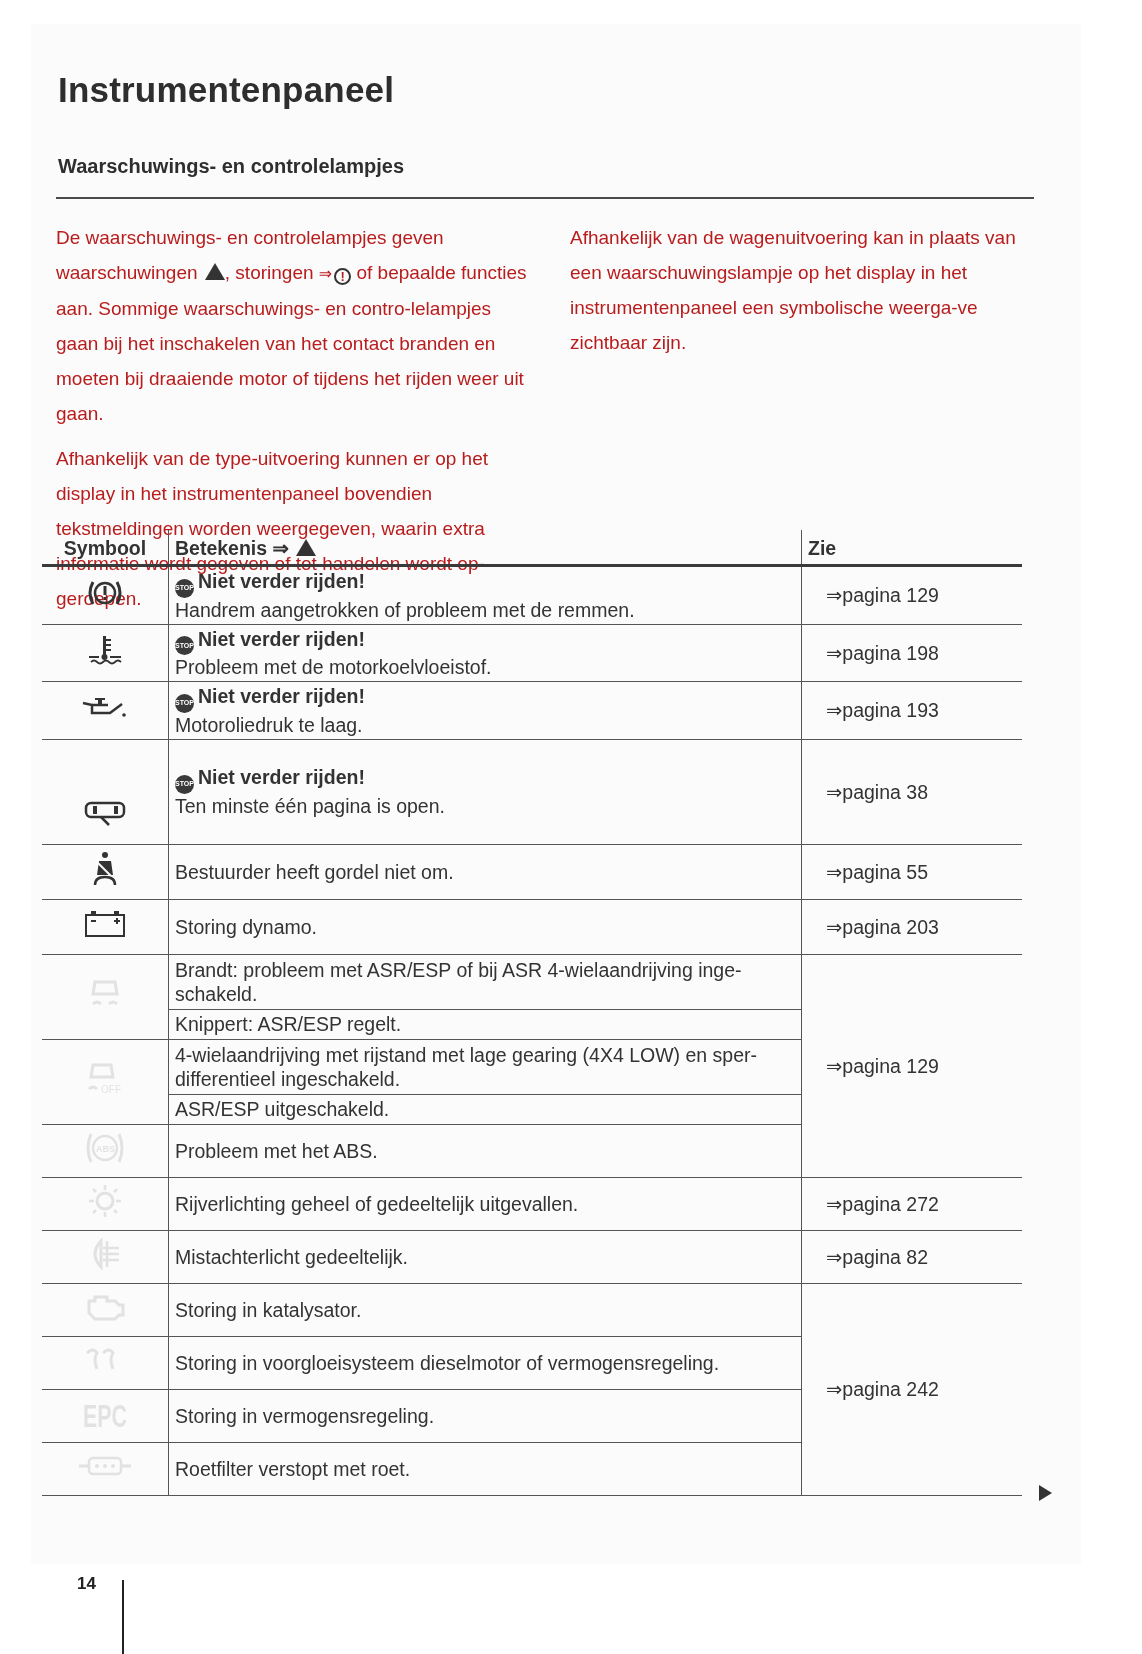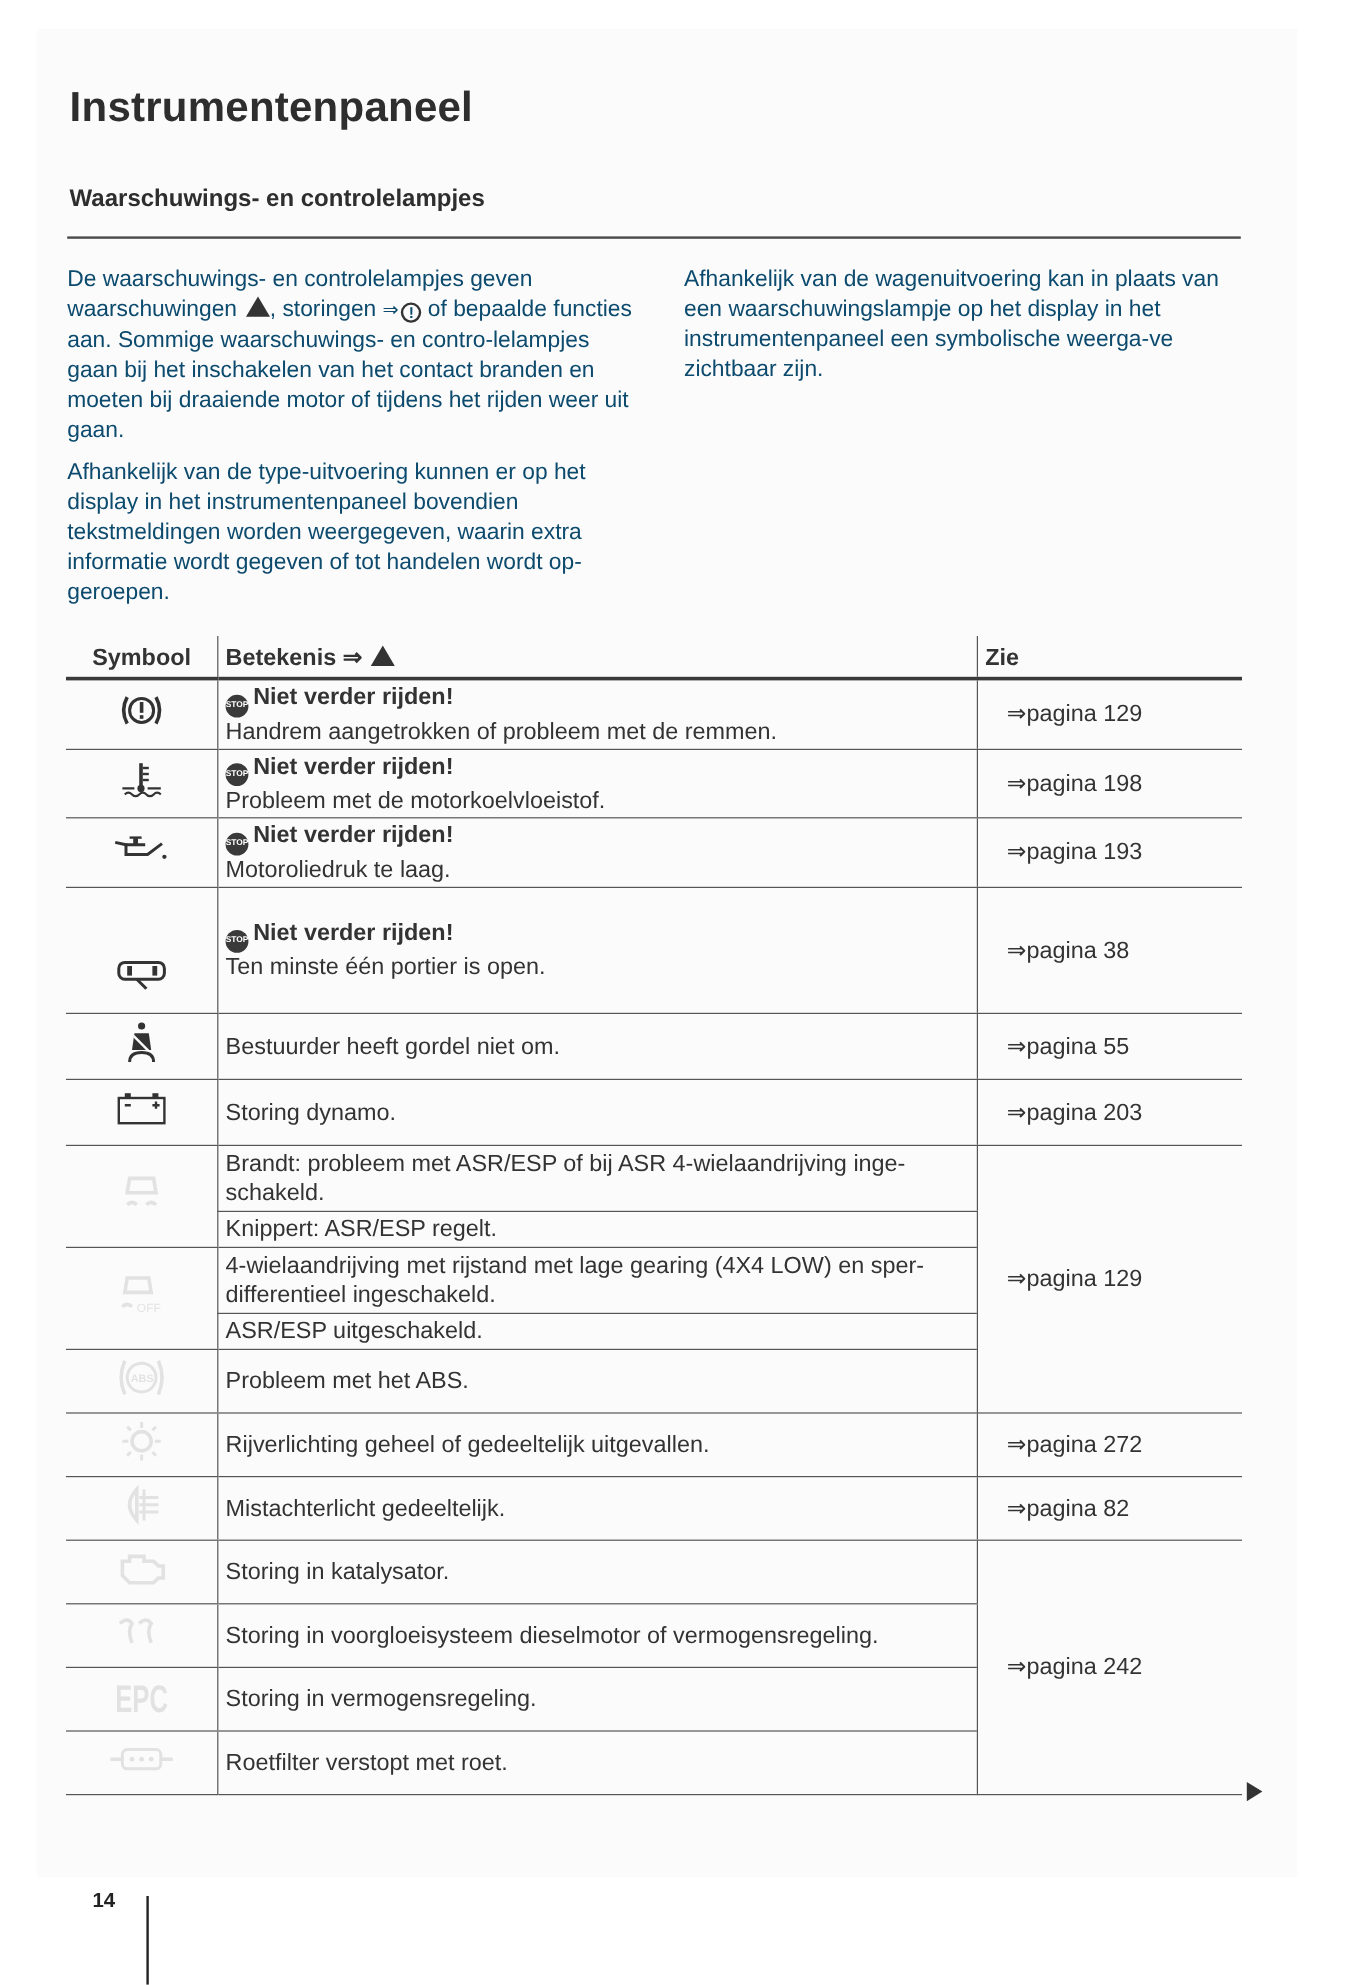--- a/index.html
+++ b/index.html
@@ -1,29 +1,29 @@
 <!DOCTYPE html>
 <html><head>
 <meta charset="utf-8">
 <style>
   html, body { margin:0; padding:0; background:#ffffff; }
   body { width:1142px; height:1654px; position:relative; font-family:"Liberation Sans", sans-serif; color:#2d2d2d; overflow:hidden; }
   .page-bg { position:absolute; left:31px; top:24px; width:1050px; height:1540px; background:#fbfbfb; }
   .h1 { position:absolute; left:58px; top:70px; font-size:35px; font-weight:bold; color:#2e2e2e; letter-spacing:0.2px; }
   .h2 { position:absolute; left:58px; top:155px; font-size:20px; font-weight:bold; color:#2e2e2e; }
   .h2-rule { position:absolute; left:56px; top:197px; width:978px; height:2px; background:#4a4a4a; }
-  .col { position:absolute; font-size:19px; line-height:25px; color:#0c4a6e; }
+  .col { position:absolute; font-size:19px; line-height:35px; color:#b91c1c; }
   .col p { margin:0 0 10px 0; }
   .col-left { left:56px; top:220px; width:480px; }
   .col-right { left:570px; top:220px; width:470px; }
   .arrow { font-size:16px; }
   .warn-tri { display:inline-block; width:0; height:0; border-left:10px solid transparent; border-right:10px solid transparent; border-bottom:17px solid #333; vertical-align:-1px; margin-left:2px; }
   .circ-ex { display:inline-flex; align-items:center; justify-content:center; width:17px; height:17px; border:2px solid #333; border-radius:50%; font-size:13px; font-weight:bold; box-sizing:border-box; vertical-align:-2px; margin-left:2px; }
 
-  table.lamps { position:absolute; left:55px; top:530px; width:980px; border-collapse:collapse; font-size:19.5px; color:#333; }
+  table.lamps { position:absolute; left:42px; top:530px; width:980px; border-collapse:collapse; font-size:19.5px; color:#333; }
   table.lamps th { font-weight:bold; text-align:left; height:30px; padding:0 6px; border-bottom:3px solid #3a3a3a; vertical-align:bottom; padding-bottom:4px; }
   table.lamps th.sym { text-align:center; width:114px; }
   table.lamps th.see { width:208px; border-left:1.5px solid #555; }
   table.lamps th.mean { border-left:1.5px solid #555; }
   table.lamps td { border-bottom:1.5px solid #555; padding:2px 6px; vertical-align:middle; line-height:24px; }
   table.lamps td.sym { text-align:center; width:114px; padding:0; }
   table.lamps td.mean { border-left:1.5px solid #555; }
   table.lamps td.see { border-left:1.5px solid #555; padding-left:24px; }
   .stop { display:inline-flex; align-items:center; justify-content:center; width:19px; height:19px; border-radius:50%; background:#3a3a3a; color:#fff; font-size:7px; font-weight:bold; vertical-align:-2px; margin-right:4px; }
   .bold { font-weight:bold; }
@@ -106,21 +106,21 @@
 
     <tr style="height:105px;">
       <td class="sym" style="vertical-align:bottom; padding-bottom:10px;">
         <svg width="44" height="30" viewBox="0 0 44 30">
             <rect x="3" y="4" width="38" height="14" rx="5" stroke="#333" stroke-width="2.5" fill="none"></rect>
             <rect x="10" y="7" width="4" height="8" fill="#333"></rect>
             <rect x="31" y="7" width="4" height="8" fill="#333"></rect>
             <path d="M18 18 L26 26" stroke="#333" stroke-width="2.5"></path>
           </svg>
       </td>
-      <td class="mean"><span class="stop">STOP</span><span class="bold">Niet verder rijden!</span><br><span>Ten minste één portier is open.</span></td>
+      <td class="mean"><span class="stop">STOP</span><span class="bold">Niet verder rijden!</span><br><span>Ten minste één pagina is open.</span></td>
       <td class="see">⇒pagina 38</td>
     </tr>
 
     <tr style="height:55px;">
       <td class="sym">
         <svg width="30" height="36" viewBox="0 0 30 36">
             <circle cx="15" cy="4" r="3" fill="#333"></circle>
             <path d="M9 10 L21 10 L23 24 L7 24 Z" fill="#333"></path>
             <path d="M6 10 L22 26" stroke="#fbfbfb" stroke-width="2"></path>
             <path d="M5 34 Q5 26 15 26 Q25 26 25 34" stroke="#333" stroke-width="2.5" fill="none"></path>

